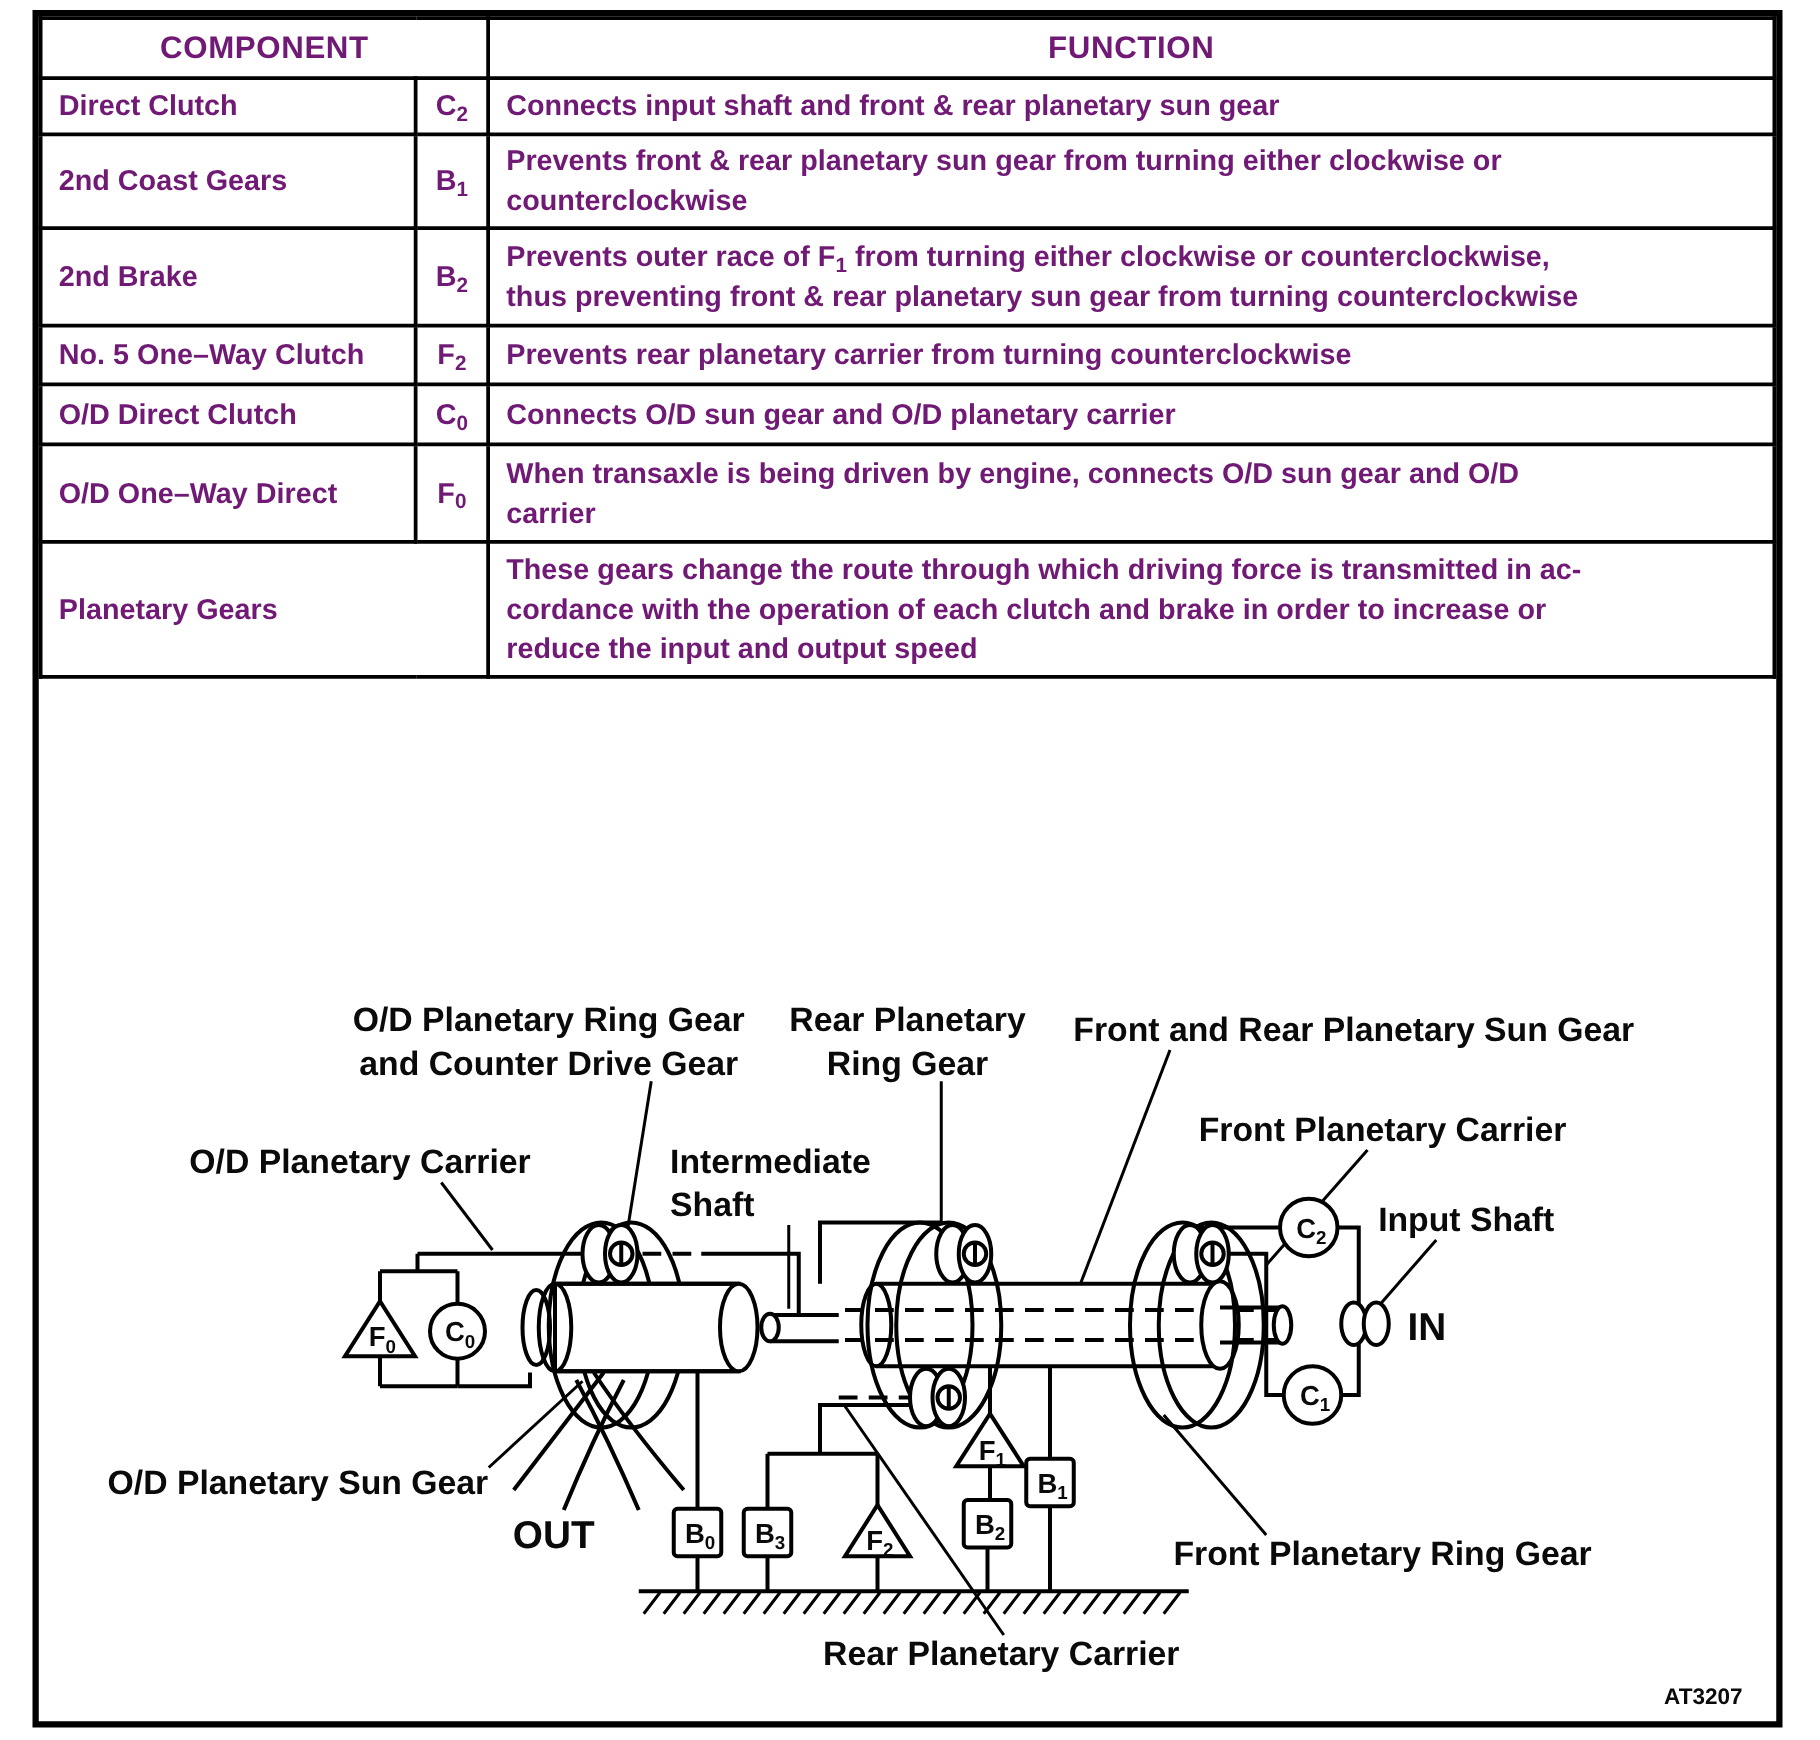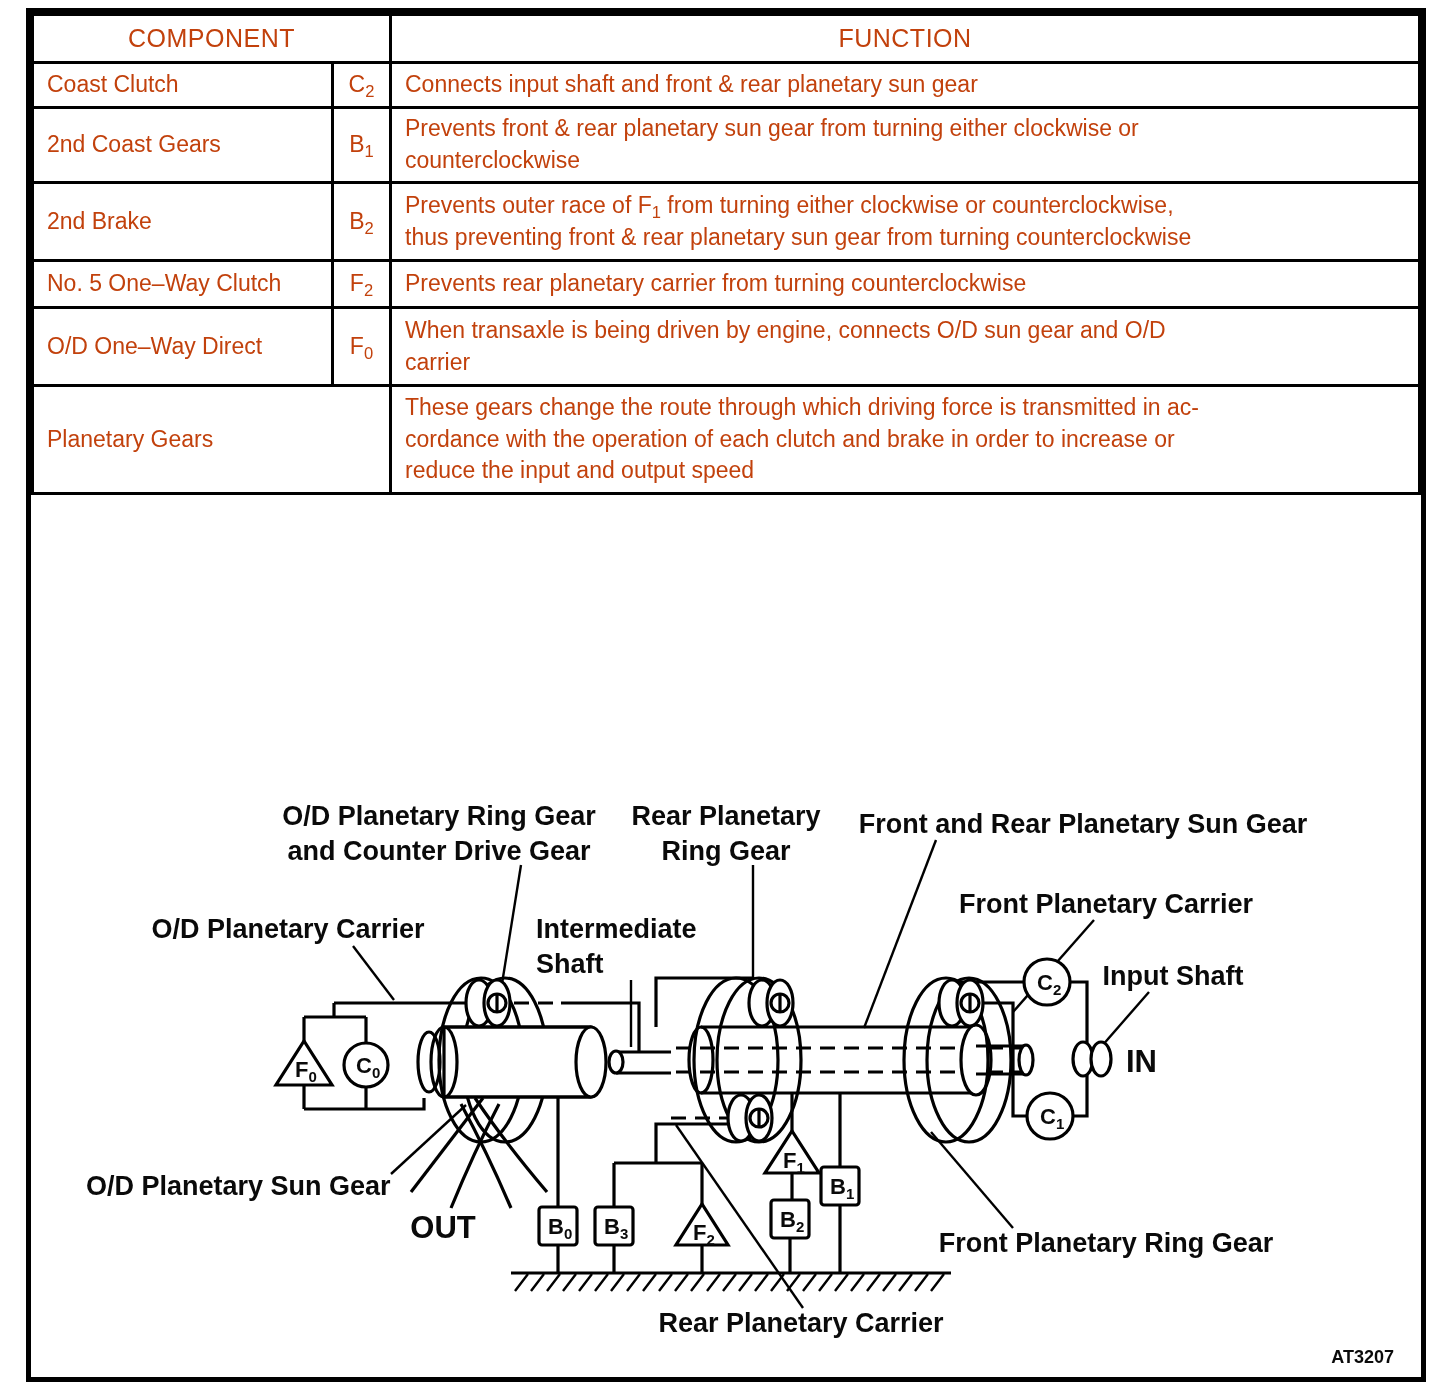--- a/index.html
+++ b/index.html
@@ -3,21 +3,21 @@
 <meta charset="utf-8">
 <style>
   html,body{margin:0;padding:0;background:#ffffff;}
   .page{position:relative;width:1456px;height:1392px;background:#ffffff;
         font-family:"Liberation Sans",sans-serif;color:#0a0a0a;}
   .frame{position:absolute;left:26px;top:8px;width:1400px;height:1374px;
          border:5px solid #000;box-sizing:border-box;background:#fff;}
   
   .ftable{width:100%;border-collapse:collapse;table-layout:fixed;}
   .ftable td,.ftable th{border:3px solid #000;box-sizing:border-box;
-        font-weight:normal;font-size:23px;line-height:1.38;color:#c2410c;
+        font-weight:bold;font-size:23px;line-height:1.38;color:#701a75;
         padding:2px 10px 2px 13px;vertical-align:middle;}
   .ftable .col-comp{width:300px;}
   .ftable .col-code{width:58px;}
   th.hdr{text-align:center;font-size:25px;letter-spacing:.5px;height:48px;padding:2px;}
   td.code{text-align:center;padding:2px 2px;}
   sub.sb{font-size:0.72em;line-height:0;vertical-align:-0.28em;}
   tr.h45{height:45px;} tr.h47{height:47px;} tr.h48{height:48px;}
   tr.h75{height:75px;} tr.h78{height:78px;} tr.h108{height:108px;}
   
   .diagram{position:absolute;left:0;top:747px;width:1390px;height:618px;}
@@ -43,38 +43,43 @@
           <col class="col-comp">
           <col class="col-code">
           <col>
         </colgroup>
     <tbody>
           <tr>
       <th class="hdr" colspan="2">COMPONENT</th>
       <th class="hdr">FUNCTION</th>
     </tr>
     <tr class="h45">
-      <td>Coast Clutch</td>
+      <td>Direct Clutch</td>
       <td class="code"><span>C</span><sub class="sb">2</sub></td>
       <td>Connects input shaft and front &amp; rear planetary sun gear</td>
     </tr>
     <tr class="h75">
       <td>2nd Coast Gears</td>
       <td class="code"><span>B</span><sub class="sb">1</sub></td>
       <td>Prevents front &amp; rear planetary sun gear from turning either clockwise or<br>counterclockwise</td>
     </tr>
     <tr class="h78">
       <td>2nd Brake</td>
       <td class="code"><span>B</span><sub class="sb">2</sub></td>
       <td>Prevents outer race of F<sub class="sb">1</sub> from turning either clockwise or counterclockwise,<br>thus preventing front &amp; rear planetary sun gear from turning counterclockwise</td>
     </tr>
     <tr class="h47">
       <td>No. 5 One–Way Clutch</td>
       <td class="code"><span>F</span><sub class="sb">2</sub></td>
       <td>Prevents rear planetary carrier from turning counterclockwise</td>
+    </tr>
+    <tr class="h48">
+      <td>O/D Direct Clutch</td>
+      <td class="code"><span>C</span><sub class="sb">0</sub></td>
+      <td>Connects O/D sun gear and O/D planetary carrier</td>
     </tr>
     <tr class="h78">
       <td>O/D One–Way Direct</td>
       <td class="code"><span>F</span><sub class="sb">0</sub></td>
       <td>When transaxle is being driven by engine, connects O/D sun gear and O/D<br>carrier</td>
     </tr>
     <tr class="h108">
       <td colspan="2">Planetary Gears</td>
       <td>These gears change the route through which driving force is transmitted in ac-<br>cordance with the operation of each clutch and brake in order to increase or<br>reduce the input and output speed</td>
     </tr>

